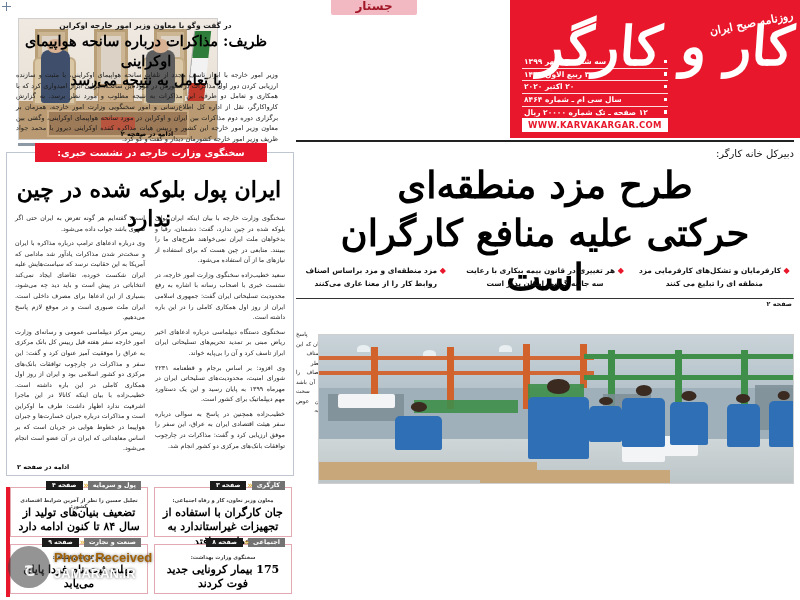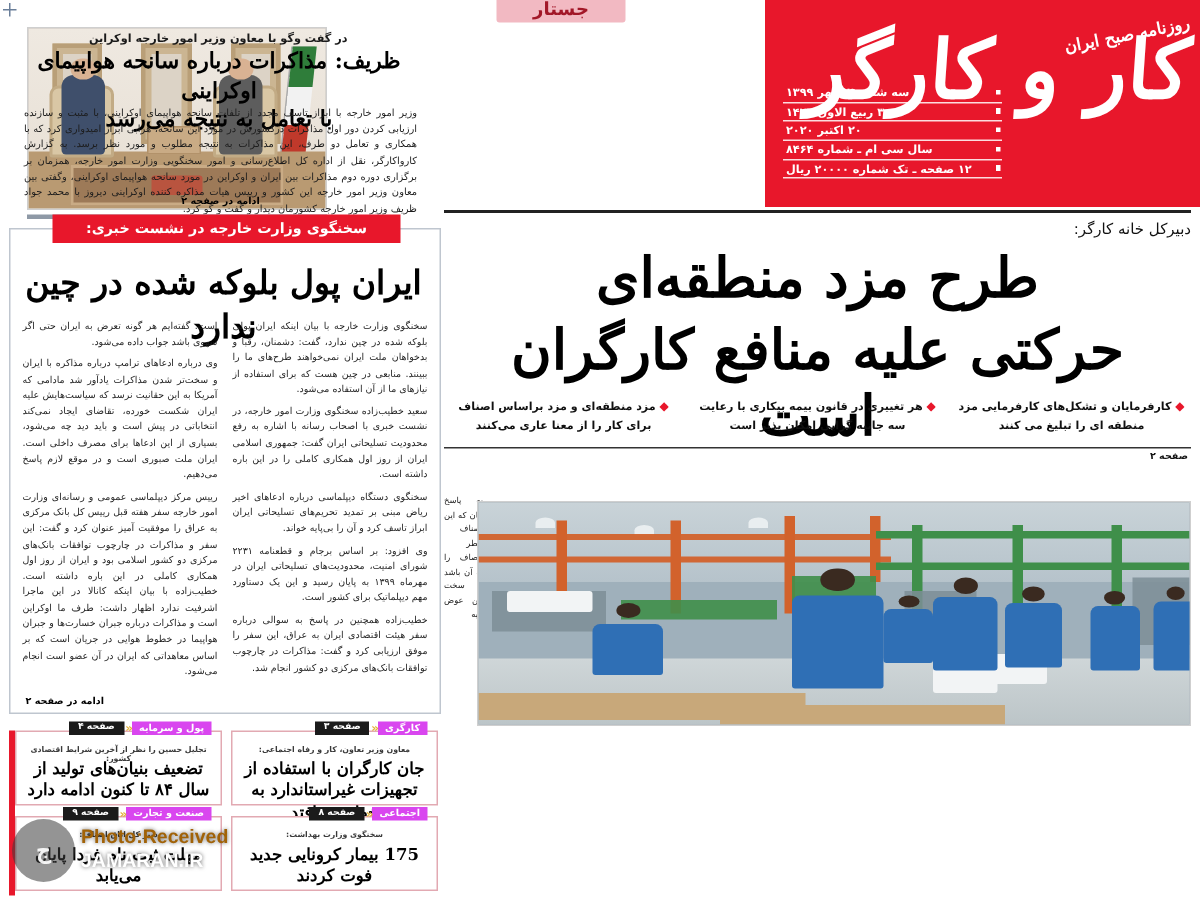--- a/index.html
+++ b/index.html
@@ -148,21 +148,21 @@
   .worker .torso{position:absolute;left:0;right:0;bottom:0;background:#2f6fb5;border-radius:5px 5px 2px 2px;}
   .ff-white{position:absolute;background:#f2f4f5;border-radius:2px;}
 
   
   .teasers{position:absolute;left:6px;top:487px;width:288px;height:110px;}
   .tbox{position:absolute;width:138px;height:50px;border:1px solid #e2a9b2;background:#fff;}
   .tbox.b1{left:148px;top:0;} .tbox.b2{left:4px;top:0;}
   .tbox.b3{left:148px;top:57px;} .tbox.b4{left:4px;top:57px;}
   .tb-tab{position:absolute;right:6px;top:-9px;height:13px;
     display:flex;align-items:center;direction:rtl;}
-  .tb-sec{background:#d946ef;color:#fff;font-size:6.4px;font-weight:bold;
+  .tb-sec{background:#737373;color:#fff;font-size:6.4px;font-weight:bold;
     padding:1.5px 5px;line-height:1;}
   .tb-chev{color:#e3b23c;font-size:8px;font-weight:bold;padding:0 1px;letter-spacing:-2px;}
   .tb-pg{background:#1b1b1b;color:#fff;font-size:6.2px;font-weight:bold;
     padding:1.8px 6px;line-height:1;}
   .tb-kick{position:absolute;right:4px;left:4px;top:9px;text-align:center;
     font-size:5.2px;color:#3a3a3a;font-weight:bold;}
   .tb-head{position:absolute;right:4px;left:4px;top:18px;text-align:center;
     font-size:11px;font-weight:bold;color:#000;line-height:1.3;
     font-family:"DejaVu Serif", serif;}
   .teaser-strip{position:absolute;left:0;top:0;width:4px;height:110px;background:#e8172b;}
@@ -196,20 +196,21 @@
   <div class="masthead">
     <div class="mast-tagline">روزنامه صبح ایران</div>
     <div class="mast-logo">کار و کارگر</div>
     <div class="mast-dates">
       <div class="dline">سه شنبه ۲۹ مهر ۱۳۹۹</div>
       <div class="dline">۳ ربیع الاول ۱۴۴۲</div>
       <div class="dline">۲۰ اکتبر ۲۰۲۰</div>
       <div class="dline">سال سی ام ـ شماره ۸۴۶۴</div>
       <div class="dline">۱۲ صفحه ـ تک شماره ۲۰۰۰۰ ریال</div>
     </div>
+    <div class="mast-url">WWW.KARVAKARGAR.COM</div>
   </div>
 
   <div class="topleft">
     <div class="jostar-tag">جستار</div>
 
     <div class="photo-meet">
       <div class="pm-wall"></div>
       <div class="pm-door d1"></div>
         <div class="pm-door d2"></div>
         <div class="pm-door d3"></div>
@@ -258,21 +259,21 @@
       <div class="bullet">
         <span class="dia">◆</span>
         <span>کارفرمایان و تشکل‌های کارفرمایی مزد منطقه ای را تبلیغ می کنند</span>
       </div>
       <div class="bullet">
         <span class="dia">◆</span>
         <span>هر تغییری در قانون بیمه بیکاری با رعایت سه جانبه گرایی امکان پذیر است</span>
       </div>
       <div class="bullet">
         <span class="dia">◆</span>
-        <span>مزد منطقه‌ای و مزد براساس اصناف برای کار را از معنا عاری می‌کنند</span>
+        <span>مزد منطقه‌ای و مزد براساس اصناف روابط کار را از معنا عاری می‌کنند</span>
       </div>
     </div>
     <div class="mh-caprule"></div>
     <div class="mh-cap">صفحه ۲</div>
   </div>
 
   <div class="sidetext">به پاسخ آنان که این اصناف خطر انصاف را به آن باشد و سخت این عوض پایه</div>
 
   <div class="photo-factory">
     <div class="ff-roof"></div>

